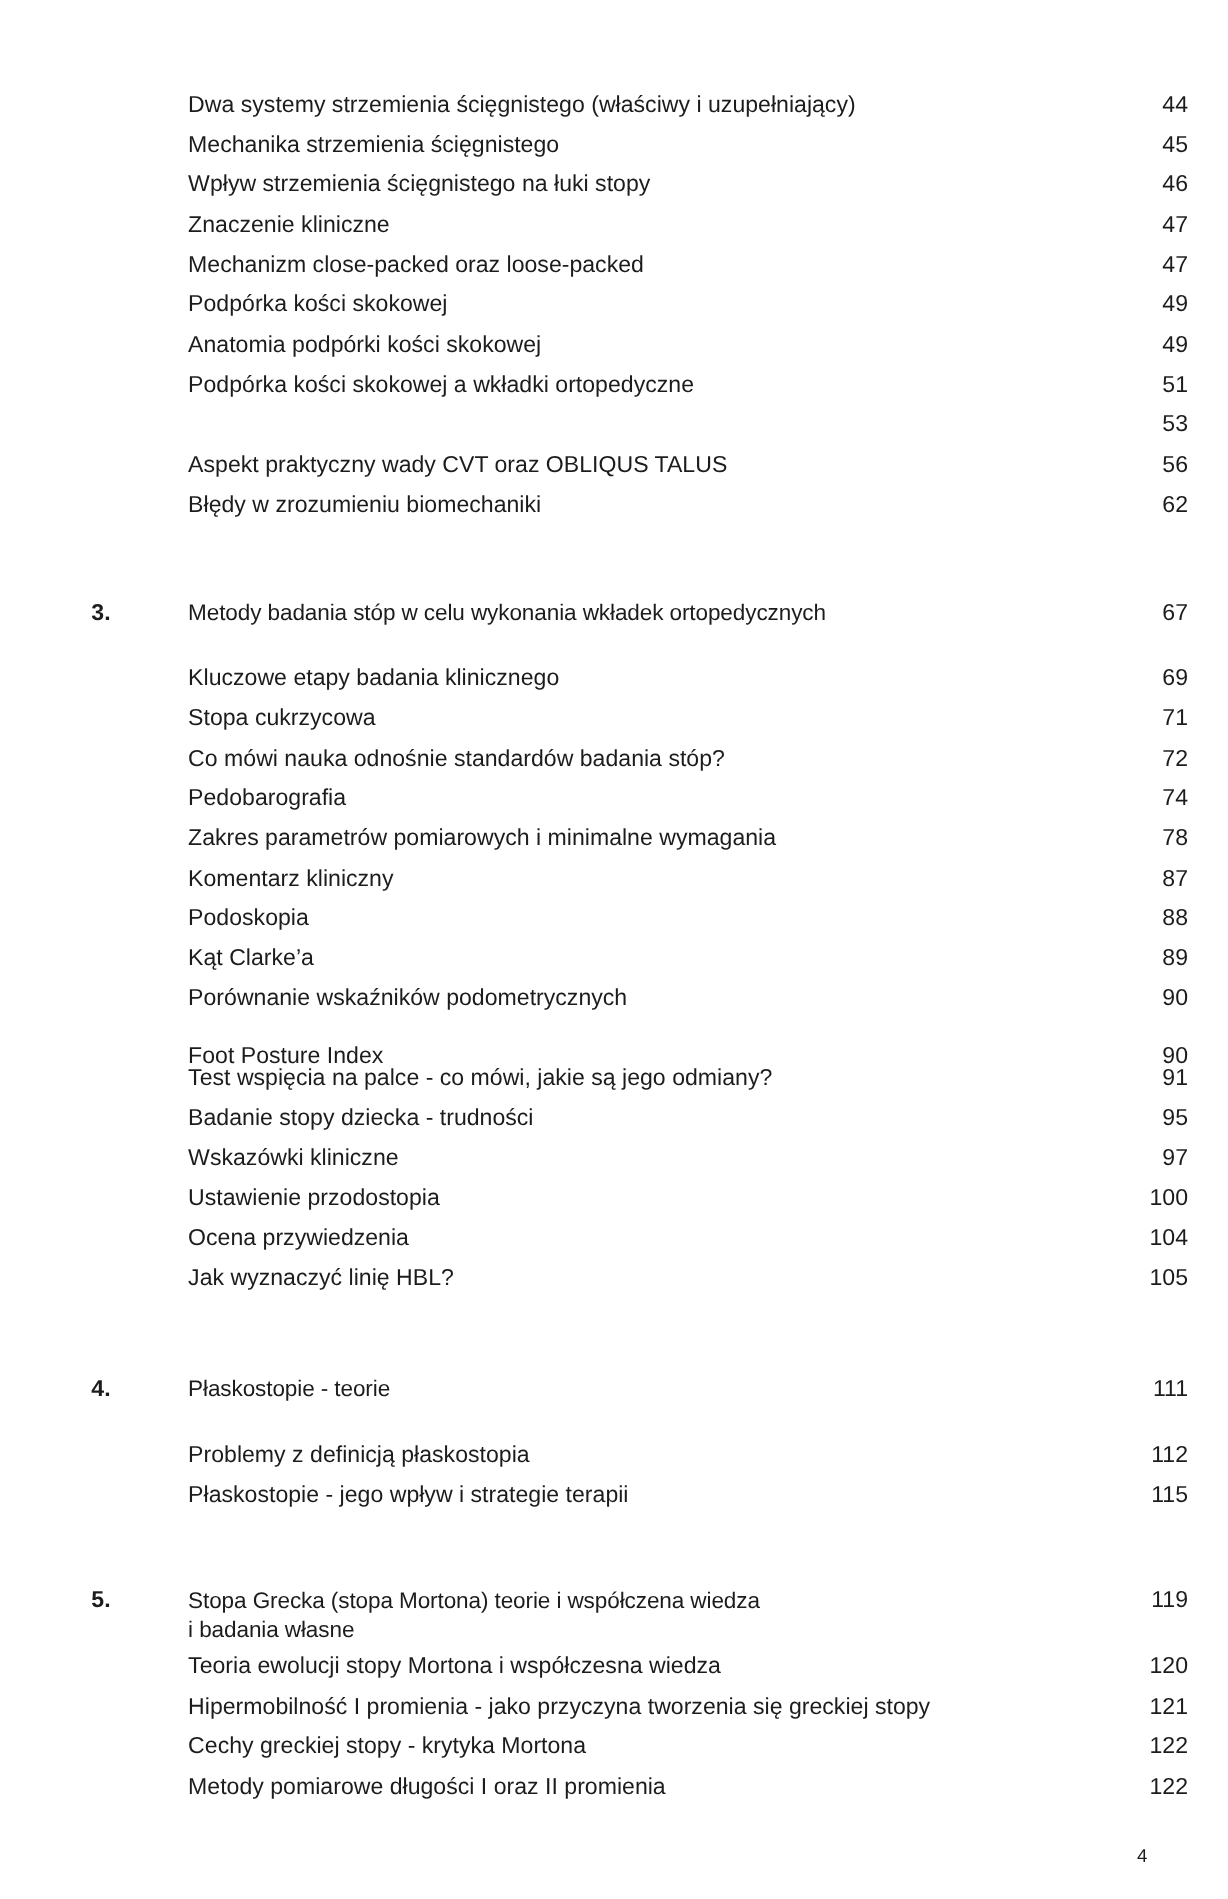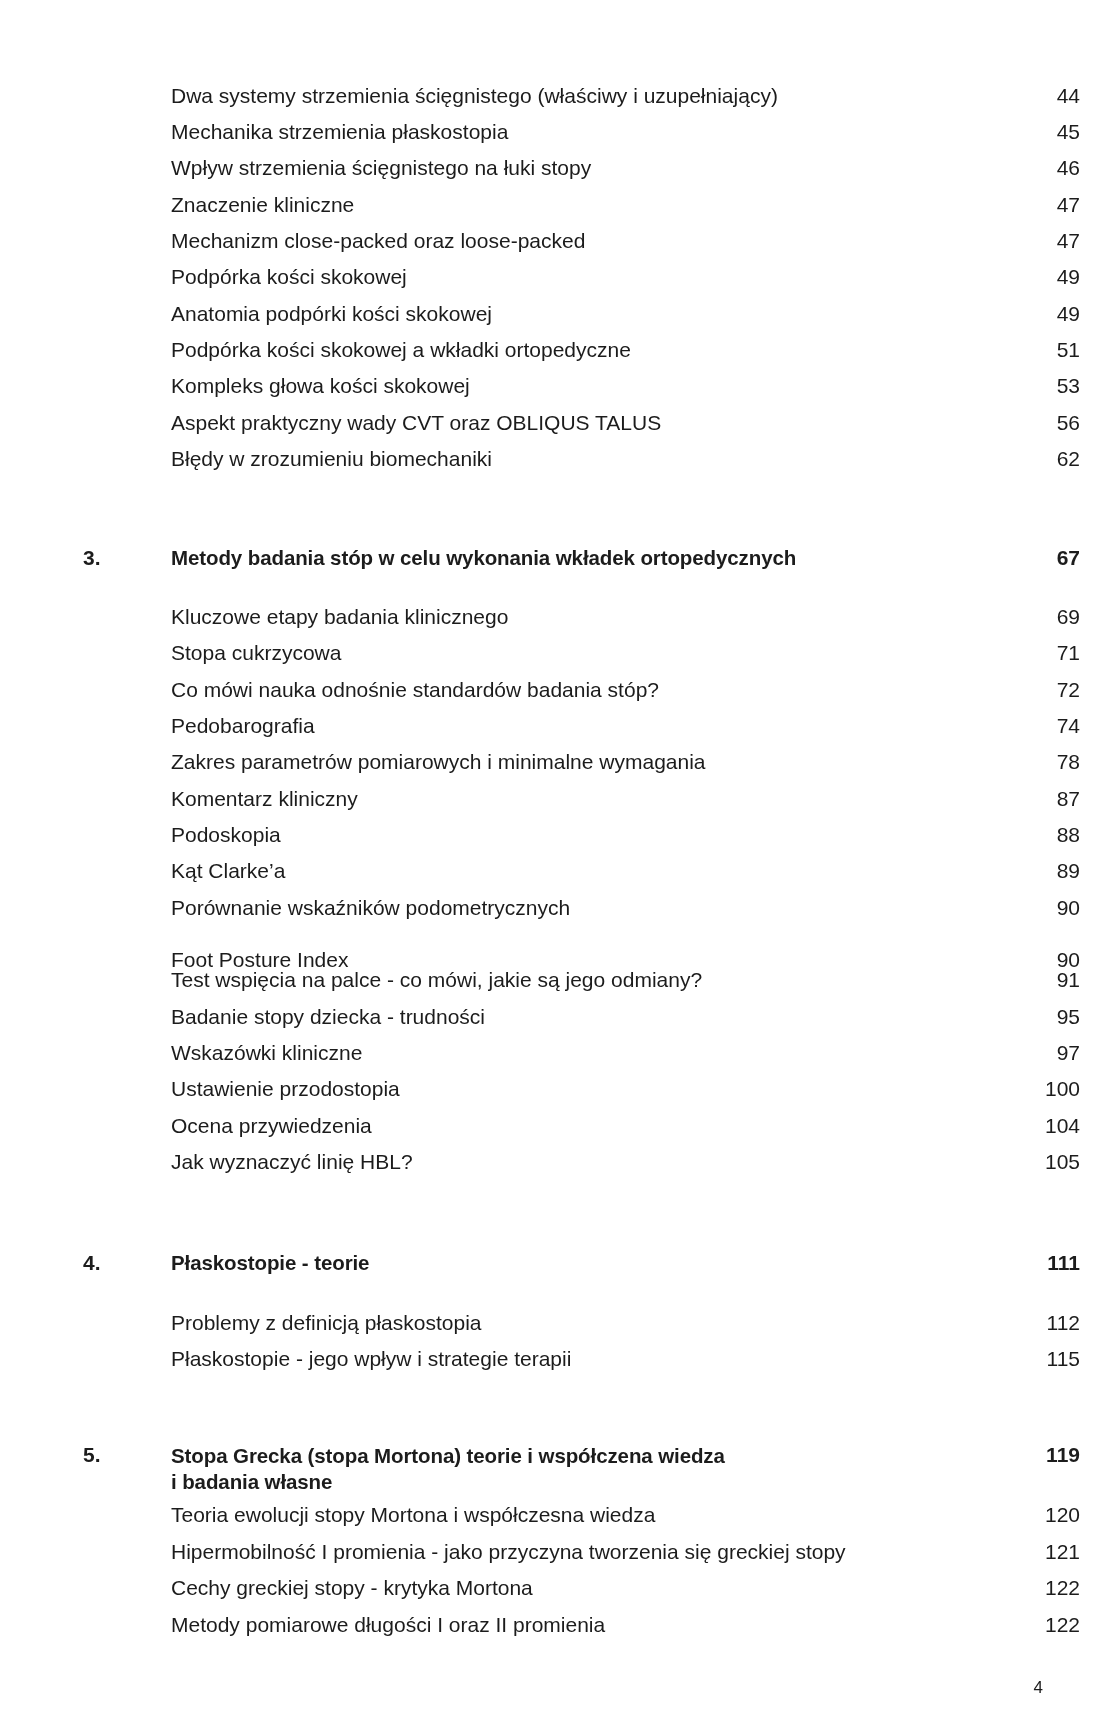--- a/index.html
+++ b/index.html
@@ -2,38 +2,38 @@
 <html><head>
 <meta charset="utf-8">
 <style>
   html, body { margin: 0; padding: 0; background: #ffffff; }
   body { width: 1116px; height: 1726px; position: relative; overflow: hidden;
          font-family: "Liberation Sans", sans-serif; color: #1c1c1c; }
   .row { position: absolute; left: 0; width: 1116px; height: 30px; margin-left: 28px; }
   .row .num { position: absolute; left: 55px; font-weight: bold; font-size: 21px; }
   .row .title { position: absolute; left: 143px; font-size: 21px; white-space: nowrap; }
   .row .page { position: absolute; right: 64px; font-size: 21px; text-align: center; }
-  .row.chapter .title, .row.chapter .page { font-weight: bold; }
+  .row.chapter .title, .row.chapter .page { font-weight: normal; }
   .row.chapter .title { font-size: 20.5px; letter-spacing: -0.1px; }
   .t { line-height: 30px; }
   .title-multi { line-height: 26px; white-space: normal !important; width: 720px; }
   .page-number { position: absolute; right: 73px; top: 1676px; font-size: 17px; line-height: 24px; }
 </style>
 </head>
 <body>
 
 <div>
 
   <div>
     <div class="row" style="top:81px">
         <span class="title t">Dwa systemy strzemienia ścięgnistego (właściwy i uzupełniający)</span>
         <span class="page t">44</span>
       </div>
     <div class="row" style="top:117px">
-        <span class="title t">Mechanika strzemienia płaskostopia</span>
+        <span class="title t">Mechanika strzemienia ścięgnistego</span>
         <span class="page t">45</span>
       </div>
     <div class="row" style="top:153px">
         <span class="title t">Wpływ strzemienia ścięgnistego na łuki stopy</span>
         <span class="page t">46</span>
       </div>
     <div class="row" style="top:190px">
         <span class="title t">Znaczenie kliniczne</span>
         <span class="page t">47</span>
       </div>
@@ -47,21 +47,20 @@
       </div>
     <div class="row" style="top:299px">
         <span class="title t">Anatomia podpórki kości skokowej</span>
         <span class="page t">49</span>
       </div>
     <div class="row" style="top:335px">
         <span class="title t">Podpórka kości skokowej a wkładki ortopedyczne</span>
         <span class="page t">51</span>
       </div>
     <div class="row" style="top:371px">
-        <span class="title t">Kompleks głowa kości skokowej</span>
         <span class="page t">53</span>
       </div>
     <div class="row" style="top:408px">
         <span class="title t">Aspekt praktyczny wady CVT oraz OBLIQUS TALUS</span>
         <span class="page t">56</span>
       </div>
     <div class="row" style="top:444px">
         <span class="title t">Błędy w zrozumieniu biomechaniki</span>
         <span class="page t">62</span>
       </div>

